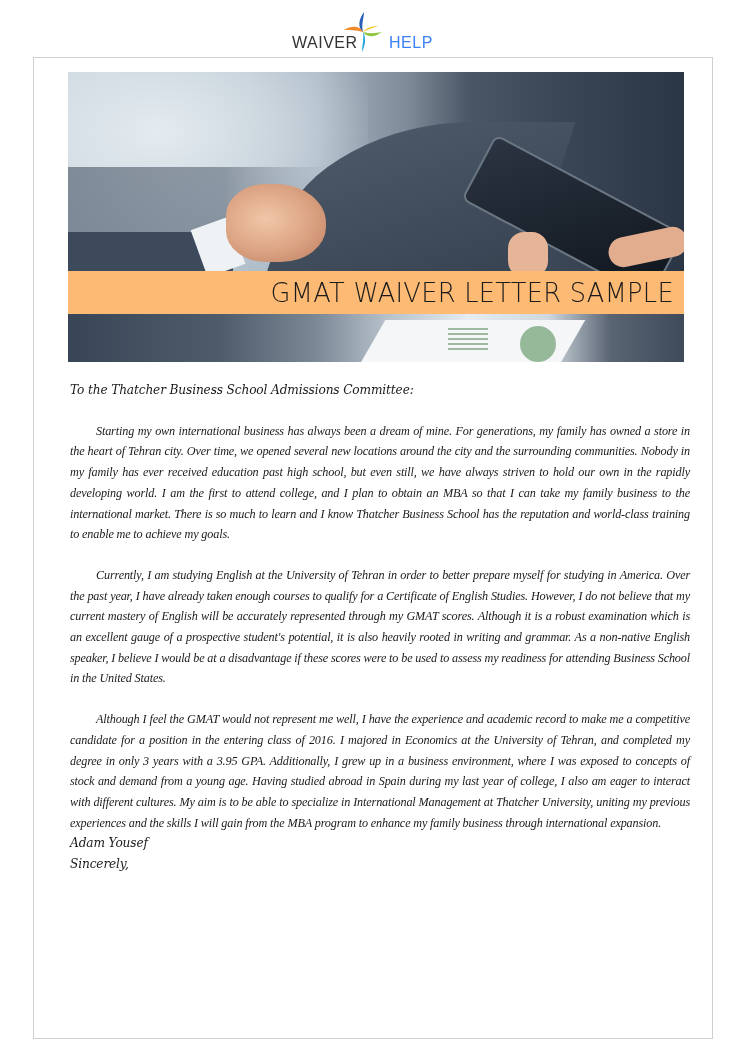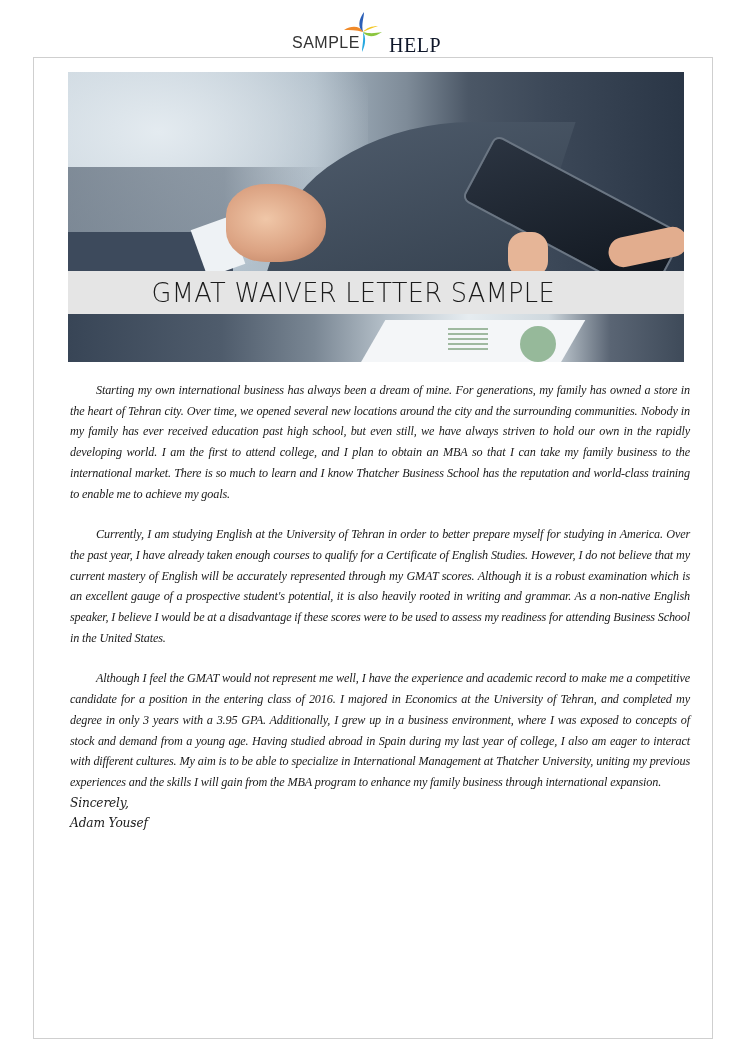--- a/index.html
+++ b/index.html
@@ -1,59 +1,59 @@
 <!DOCTYPE html>
 <html><head>
 <meta charset="utf-8">
 <style>
   html, body { margin: 0; padding: 0; background: #ffffff; }
   body { width: 751px; height: 1063px; position: relative; overflow: hidden; font-family: "Liberation Sans", sans-serif; }
 
   .logo { position: absolute; left: 286px; top: 4px; width: 180px; height: 50px; }
   .logo-text-left { position: absolute; left: 6px; top: 30px; font-size: 16px; color: #333; letter-spacing: 0.5px; }
-  .logo-text-right { position: absolute; left: 103px; top: 30px; font-size: 20px; color: #0f172a; letter-spacing: 0.5px; font-family: Liberation Serif, serif; }
+  .logo-text-right { position: absolute; left: 103px; top: 30px; font-size: 16px; color: #3b82f6; letter-spacing: 0.5px; }
   .logo-mark { position: absolute; left: 54px; top: 6px; width: 46px; height: 44px; }
 
   .frame { position: absolute; left: 33px; top: 57px; width: 680px; height: 982px; border: 1.5px solid #cfcfcf; box-sizing: border-box; }
 
   .hero-top { position: absolute; left: 68px; top: 72px; width: 616px; height: 199px; overflow: hidden;
     background: linear-gradient(90deg, #c7d3dc 0%, #b9c7d2 20%, #a9b8c4 40%, #7e8b98 55%, #4b5766 65%, #3c4858 78%, #2a3646 100%); }
   .hero-top .blur { position: absolute; left: 0; top: 0; width: 300px; height: 199px;
     background: radial-gradient(ellipse at 30% 30%, #e4ebf0 0%, rgba(220,228,234,0.6) 40%, rgba(150,165,178,0) 75%); }
   .hero-top .dark-band { position: absolute; left: 0; top: 95px; width: 260px; height: 80px; background: linear-gradient(90deg, #5a6776, #6d7a88 60%, rgba(120,135,148,0)); opacity: .7; }
   .hero-top .sleeve-l { position: absolute; left: 0; top: 160px; width: 165px; height: 40px; background: #3d4a5c; border-radius: 0 20px 0 0; }
   .hero-top .cuff-l { position: absolute; left: 130px; top: 150px; width: 40px; height: 50px; background: #eef2f5; transform: rotate(-20deg); }
   .hero-top .hand { position: absolute; left: 158px; top: 112px; width: 100px; height: 78px; background: radial-gradient(ellipse at 40% 45%, #f0c7a8 0%, #dba282 55%, #b97c5e 100%); border-radius: 40% 50% 45% 40%; }
   .hero-top .sleeve-r { position: absolute; left: 220px; top: 50px; width: 260px; height: 170px; background: linear-gradient(160deg, #4e5b6b, #35414f); border-radius: 60% 0 0 0; transform: skewX(-18deg); }
   .hero-top .tablet { position: absolute; left: 398px; top: 108px; width: 210px; height: 70px; background: linear-gradient(135deg, #2b3441, #0f151d); border-radius: 8px; transform: rotate(28deg); border: 2px solid #6b7683; }
   .hero-top .finger { position: absolute; left: 540px; top: 160px; width: 80px; height: 30px; background: #e2ad8e; border-radius: 15px; transform: rotate(-12deg); }
   .hero-top .finger2 { position: absolute; left: 440px; top: 160px; width: 40px; height: 45px; background: #e6b597; border-radius: 16px; }
 
-  .hero-title { position: absolute; left: 68px; top: 271px; width: 616px; height: 43px; background: #e5e5e5; text-align: center; text-decoration: underline; }
+  .hero-title { position: absolute; left: 68px; top: 271px; width: 616px; height: 43px; background: #fdba74; text-align: right; text-decoration: underline; }
   .hero-title span { display: inline-block; font-family: "DejaVu Sans", sans-serif; font-weight: 300; font-size: 27px; letter-spacing: 0.3px; color: #1b1b1b; line-height: 43px; margin-left: -46px; transform: scaleX(0.95); }
 
   .hero-bottom { position: absolute; left: 68px; top: 314px; width: 616px; height: 48px; overflow: hidden;
     background: linear-gradient(90deg, #384556 0%, #4f5c6c 25%, #7a8794 40%, #b7c2cb 52%, #e6ecf0 65%, #cfd8de 78%, #5a6574 88%, #3e4a59 100%); }
   .hero-bottom .paper { position: absolute; left: 300px; top: 6px; width: 200px; height: 60px; background: #f4f6f8; transform: skewX(-30deg); }
   .hero-bottom .bars { position: absolute; left: 380px; top: 14px; width: 40px; height: 24px; background: repeating-linear-gradient(180deg, #9fb9a0 0 2px, transparent 2px 5px); }
   .hero-bottom .pie { position: absolute; left: 452px; top: 12px; width: 36px; height: 36px; border-radius: 50%; background: #96b99a; }
 
   .letter { position: absolute; left: 70px; top: 380px; width: 620px; font-family: "DejaVu Serif", serif; font-style: italic; font-size: 12.2px; color: #1a1a1a; line-height: 20.7px; letter-spacing: -0.15px; }
   .letter p { margin: 0; }
   .salutation { margin-bottom: 20px !important; }
   .para { text-indent: 26px; margin-bottom: 20px !important; text-align: justify; font-family: Liberation Serif, serif; }
   .para.tight { margin-bottom: 0 !important; }
   .closing-line { text-indent: 26px; margin-bottom: 20px !important; }
   .sign { margin: 0; }
 </style>
 </head>
 <body>
 
 <div class="logo">
-  <span class="logo-text-left">SAMPLE</span>
+  <span class="logo-text-left">WAIVER</span>
   <svg class="logo-mark" viewBox="0 0 46 44">
     <path d="M24 2 C18 10, 18 18, 23 22 C21 14, 24 8, 24 2 Z" fill="#2b5fb7"></path>
     <path d="M4 20 C12 15, 20 16, 23 22 C16 20, 10 20, 4 20 Z" fill="#f08a2a"></path>
     <path d="M42 22 C34 28, 26 27, 23 22 C30 24, 36 23, 42 22 Z" fill="#8cc63f"></path>
     <path d="M22 42 C26 34, 26 27, 23 22 C24 30, 22 36, 22 42 Z" fill="#26a8e0"></path>
     <path d="M23 22 C26 18, 32 16, 38 16 C32 18, 27 20, 23 22 Z" fill="#f3c623"></path>
   </svg>
   <span class="logo-text-right">HELP</span>
 </div>
 
@@ -75,18 +75,19 @@
   <span>GMAT WAIVER LETTER SAMPLE</span>
 </div>
 
 <div class="hero-bottom">
   <div class="paper"></div>
   <div class="bars"></div>
   <div class="pie"></div>
 </div>
 
 <div class="letter">
+  <p class="salutation">To the Thatcher Business School Admissions Committee:</p>
   <p class="para">Starting my own international business has always been a dream of mine. For generations, my family has owned a store in the heart of Tehran city. Over time, we opened several new locations around the city and the surrounding communities. Nobody in my family has ever received education past high school, but even still, we have always striven to hold our own in the rapidly developing world. I am the first to attend college, and I plan to obtain an MBA so that I can take my family business to the international market. There is so much to learn and I know Thatcher Business School has the reputation and world-class training to enable me to achieve my goals.</p>
   <p class="para">Currently, I am studying English at the University of Tehran in order to better prepare myself for studying in America. Over the past year, I have already taken enough courses to qualify for a Certificate of English Studies. However, I do not believe that my current mastery of English will be accurately represented through my GMAT scores. Although it is a robust examination which is an excellent gauge of a prospective student's potential, it is also heavily rooted in writing and grammar. As a non-native English speaker, I believe I would be at a disadvantage if these scores were to be used to assess my readiness for attending Business School in the United States.</p>
   <p class="para tight">Although I feel the GMAT would not represent me well, I have the experience and academic record to make me a competitive candidate for a position in the entering class of 2016. I majored in Economics at the University of Tehran, and completed my degree in only 3 years with a 3.95 GPA. Additionally, I grew up in a business environment, where I was exposed to concepts of stock and demand from a young age. Having studied abroad in Spain during my last year of college, I also am eager to interact with different cultures. My aim is to be able to specialize in International Management at Thatcher University, uniting my previous experiences and the skills I will gain from the MBA program to enhance my family business through international expansion.</p>
+  <p class="sign">Adam Yousef</p>
   <p class="sign">Sincerely,</p>
-  <p class="sign">Adam Yousef</p>
 </div>
 
 </body></html>

